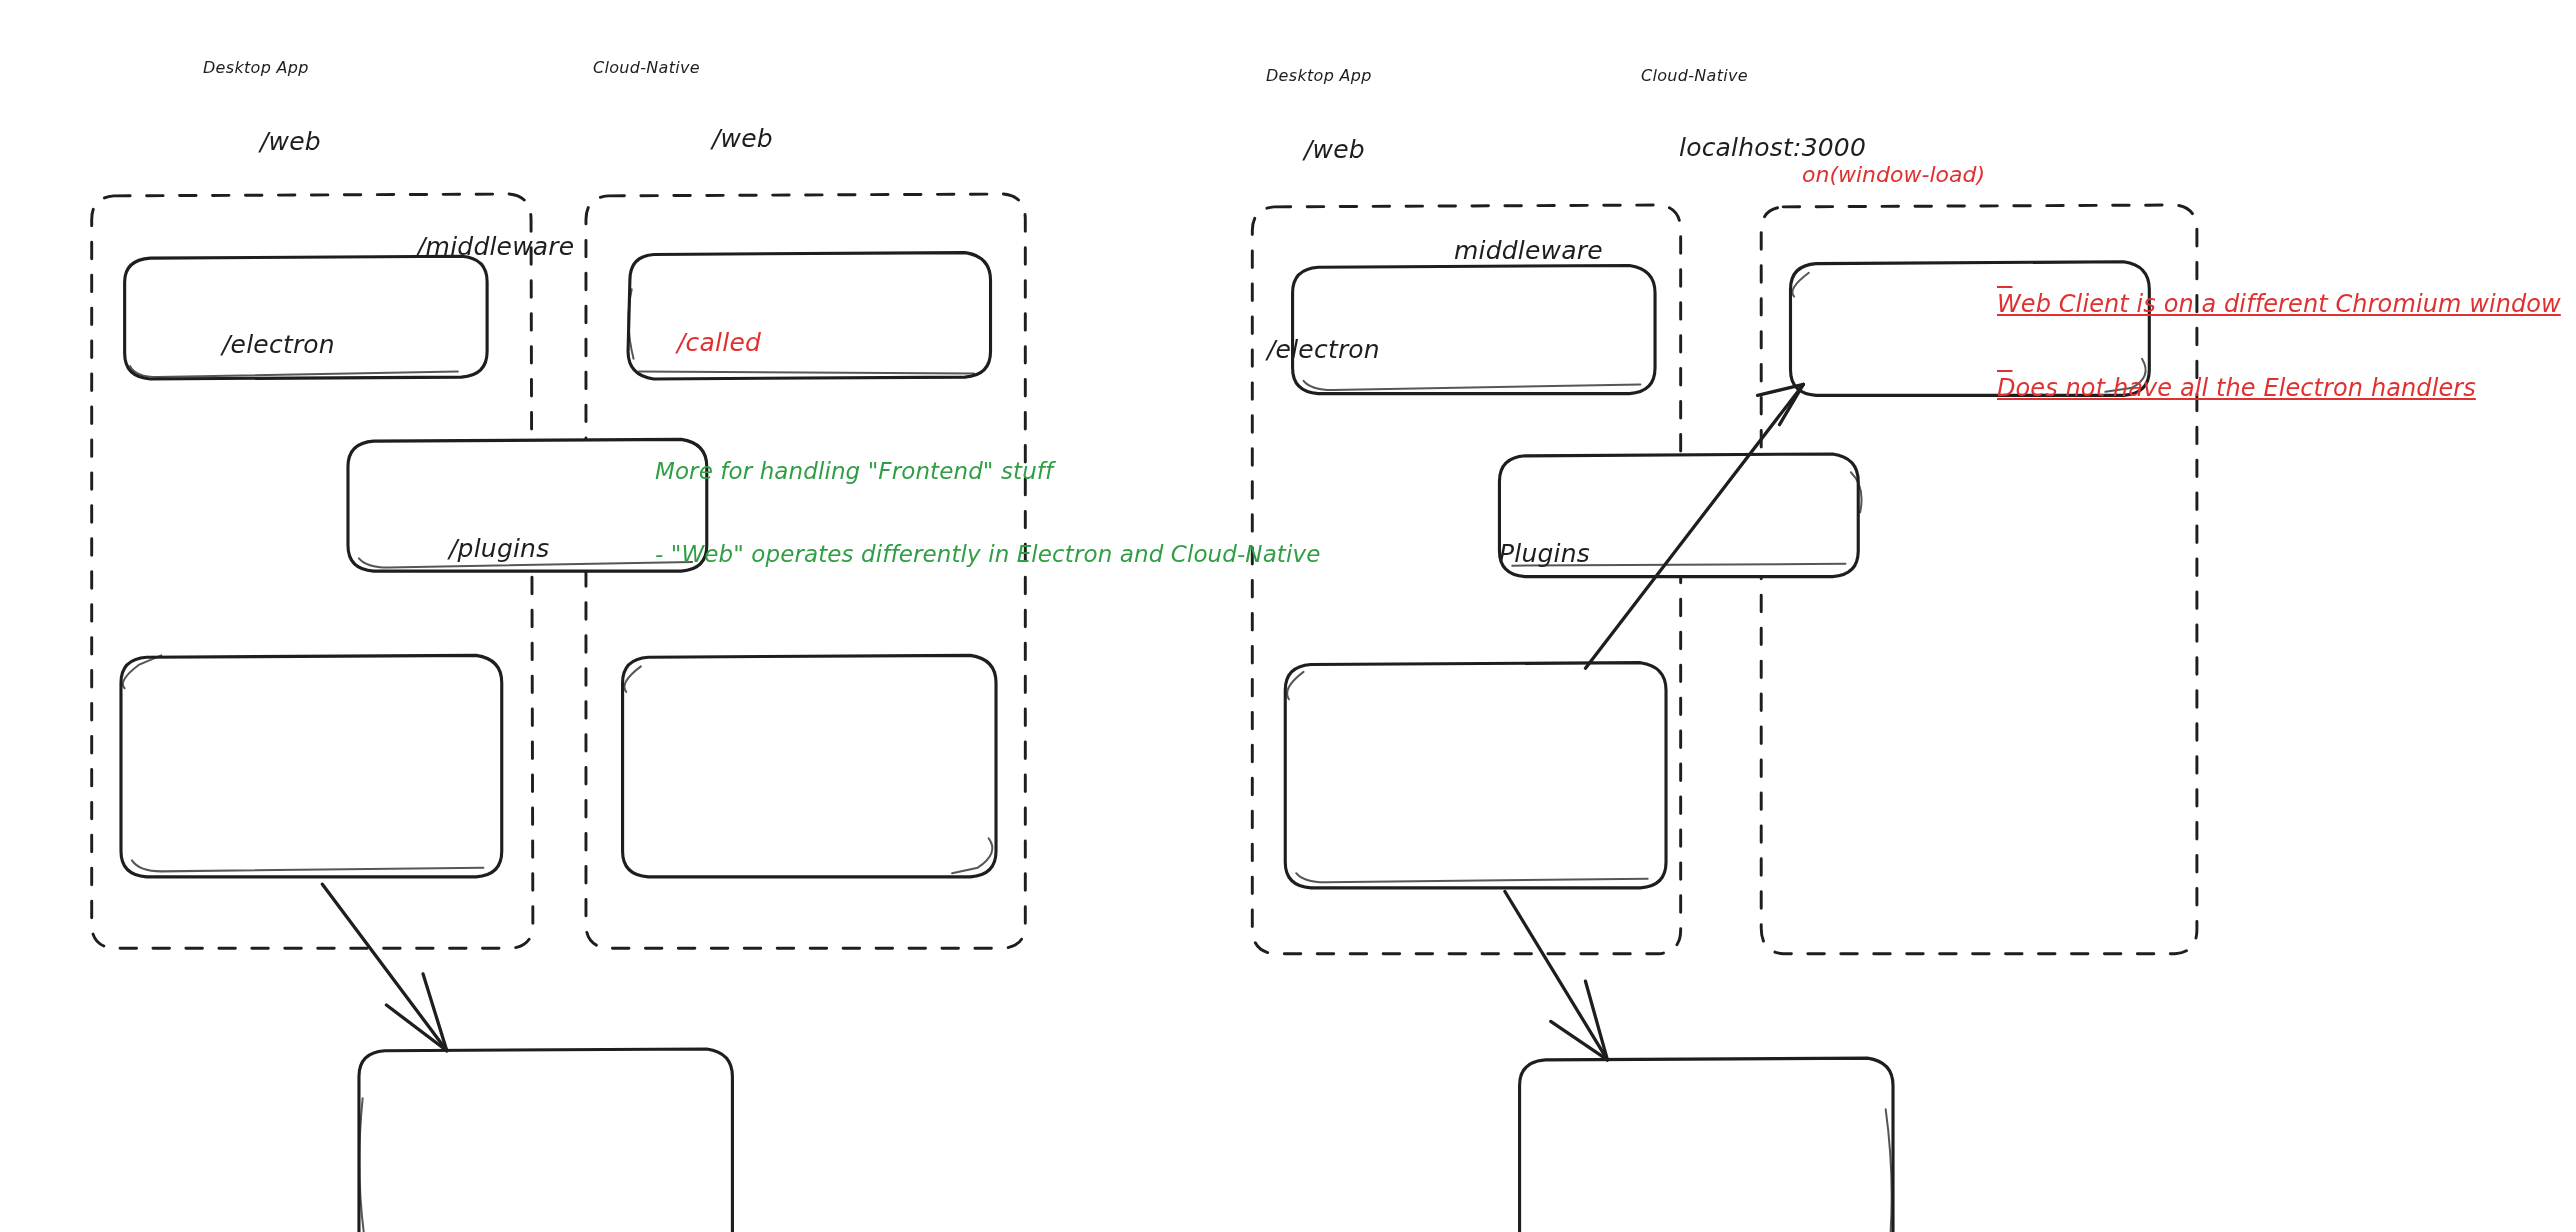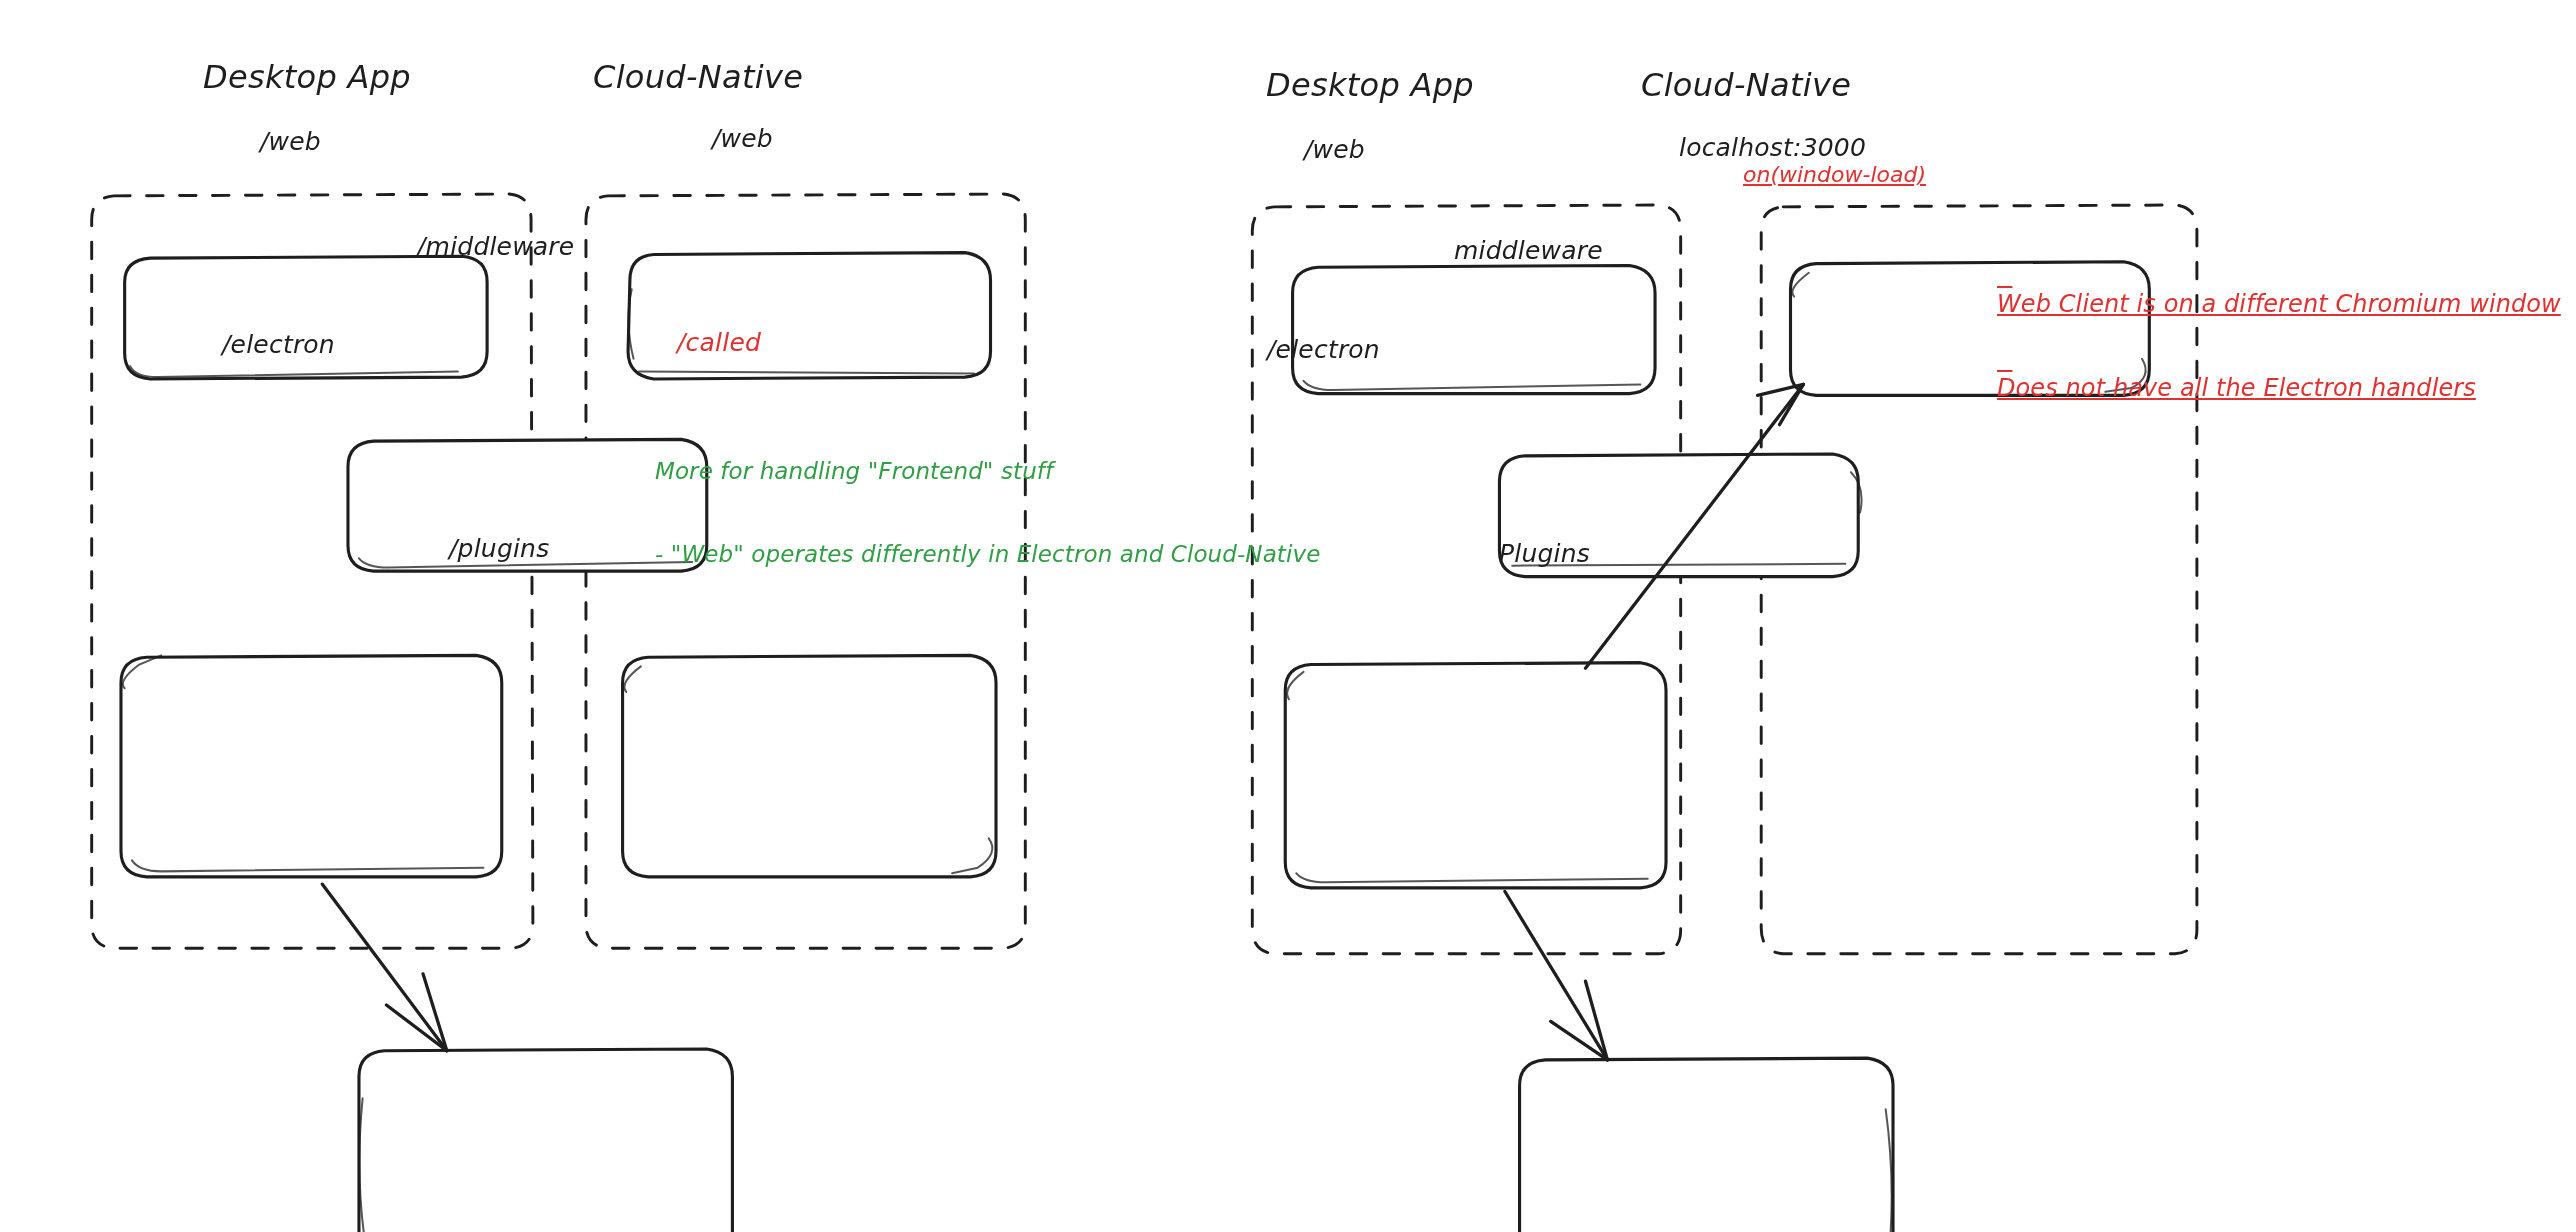--- a/index.html
+++ b/index.html
@@ -2,21 +2,21 @@
 <html style="font-size:14.6px"><head>
 <meta charset="utf-8">
 <style>
   html,body{margin:0;padding:0;background:#ffffff;}
   body{width:2576px;height:1232px;position:relative;overflow:hidden;
        font-family:"DejaVu Sans",sans-serif;}
   #canvas{position:absolute;inset:0;width:2576px;height:1232px;}
   .lbl{position:absolute;white-space:pre;pointer-events:none;}
   .hand{font-family:"DejaVu Sans",sans-serif;font-style:italic;font-weight:400;}
   .node-label{font-size:25px;color:#1e1e1e;letter-spacing:0.2px;}
-  .group-title{font-size:32px;color:#1e1e1e;letter-spacing:0.3px;}
+  .group-title{font-size:16px;color:#1e1e1e;letter-spacing:0.3px;}
   .note-green{font-size:23px;color:#2f9e44;line-height:27.5px;letter-spacing:0.1px;}
   .note-red{font-size:24px;color:#e03131;line-height:28px;letter-spacing:0.1px;text-decoration:underline;}
   .sub-red{font-size:22px;color:#e03131;}
 </style>
 </head>
 <body>
 
 <svg id="canvas" viewBox="0 0 1407 673" xmlns="http://www.w3.org/2000/svg">
   <defs>
     <style>
@@ -138,21 +138,21 @@
 
 <div class="lbl hand node-label" style="left:260px;top:127px;">/web</div>
 <div class="lbl hand node-label" style="left:712px;top:124px;">/web</div>
 <div class="lbl hand node-label" style="left:417px;top:232px;">/middleware</div>
 <div class="lbl hand node-label" style="left:222px;top:330px;">/electron</div>
 <div class="lbl hand node-label sub-red" style="left:677px;top:328px;font-size:25px;">/called</div>
 <div class="lbl hand node-label" style="left:449px;top:534px;">/plugins</div>
 
 <div class="lbl hand node-label" style="left:1304px;top:135px;">/web</div>
 <div class="lbl hand node-label" style="left:1679px;top:133px;">localhost:3000</div>
-<div class="lbl hand sub-red" style="left:1743px;top:162px;text-decoration:underline;">on(window-load)</div>
+<div class="lbl hand sub-red" style="left:1802px;top:162px;">on(window-load)</div>
 <div class="lbl hand node-label" style="left:1454px;top:236px;">middleware</div>
 <div class="lbl hand node-label" style="left:1267px;top:335px;">/electron</div>
 <div class="lbl hand node-label" style="left:1499px;top:539px;">Plugins</div>
 
 <div class="lbl hand note-green" style="left:655px;top:403px;">
   <div>More for handling "Frontend" stuff</div>
   <div>- "Web" operates differently in Electron and Cloud-Native</div>
 </div>
 
 <div class="lbl hand note-red" style="left:1997px;top:234px;">

